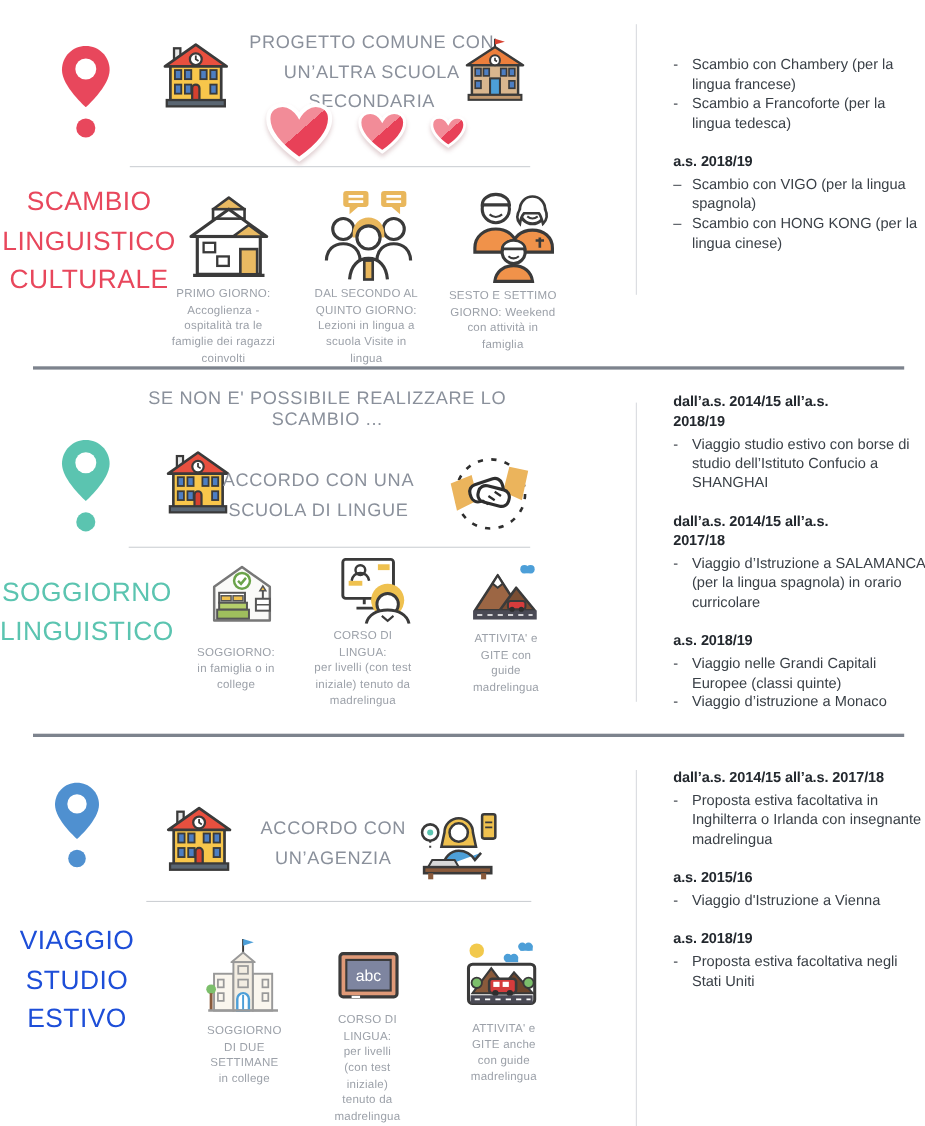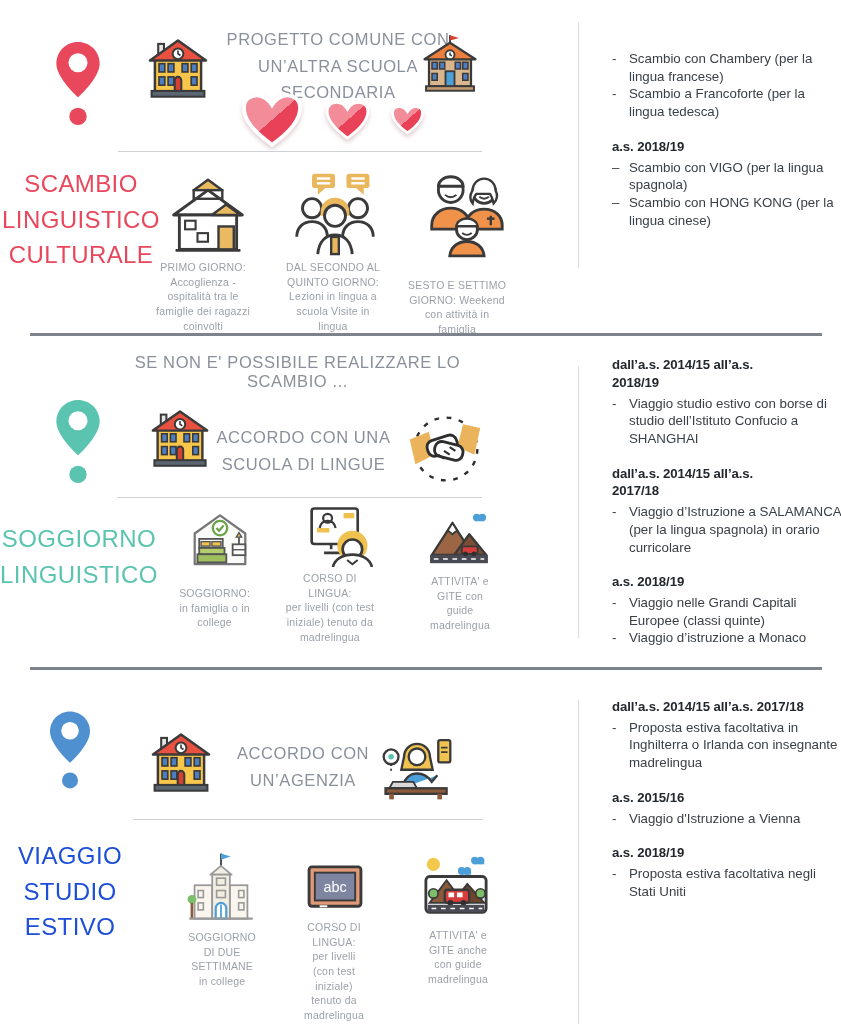--- a/index.html
+++ b/index.html
@@ -172,21 +172,21 @@
         <path d="M56 32q5 4 10 0" stroke="#3A3A3A" stroke-width="2" fill="none"></path>
         <path d="M42 62c0-10 8-17 19-17s19 7 19 17v4H42z" fill="#F0924A" stroke="#3A3A3A" stroke-width="3"></path>
         <line x1="68" y1="52" x2="68" y2="62" stroke="#3A3A3A" stroke-width="2.5"></line>
         <line x1="64" y1="55" x2="72" y2="55" stroke="#3A3A3A" stroke-width="2.5"></line>
         <circle cx="43" cy="66" r="11" fill="#fff" stroke="#3A3A3A" stroke-width="3"></circle>
         <path d="M32 63a11 8 0 0122 0z" fill="#fff" stroke="#3A3A3A" stroke-width="2.5"></path>
         <path d="M38 70q5 4 10 0" stroke="#3A3A3A" stroke-width="2" fill="none"></path>
         <path d="M25 94c1-9 8-15 18-15s17 6 18 15z" fill="#F0924A" stroke="#3A3A3A" stroke-width="3"></path>
       </svg>
     </span>
-    <div class="caption pl" style="margin-top:20px">SESTO E SETTIMO
+    <div class="caption pl" style="margin-top:4px">SESTO E SETTIMO
 GIORNO: Weekend
 con attività in
 famiglia</div>
   </div>
 
   <div class="abs tl" style="left:612px;top:50px">
     <div class="tl-group">
       <div class="tl-item">
         <span class="dash">-</span>
         <span>Scambio con Chambery (per la lingua francese)</span>
@@ -234,21 +234,21 @@
       <rect x="45" y="36" width="7" height="10" fill="#4D7EC2" stroke="#3A3A3A" stroke-width="2"></rect>
       <rect x="56" y="36" width="7" height="10" fill="#4D7EC2" stroke="#3A3A3A" stroke-width="2"></rect>
       <rect x="17" y="52" width="7" height="10" fill="#4D7EC2" stroke="#3A3A3A" stroke-width="2"></rect>
       <rect x="28" y="52" width="7" height="10" fill="#4D7EC2" stroke="#3A3A3A" stroke-width="2"></rect>
       <rect x="56" y="52" width="7" height="10" fill="#4D7EC2" stroke="#3A3A3A" stroke-width="2"></rect>
       <path d="M36 70v-14a4 4 0 018 0v14z" fill="#D6402F" stroke="#3A3A3A" stroke-width="2.5"></path>
       <rect x="8" y="69" width="64" height="7" fill="#5A6672" stroke="#3A3A3A" stroke-width="2.5"></rect>
     </svg>
   </span>
 
-  <div class="abs banner pl" style="left:216px;top:424px;width:175px">ACCORDO CON UNA
+  <div class="abs banner pl" style="left:202px;top:424px;width:175px">ACCORDO CON UNA
 SCUOLA DI LINGUE</div>
 
   <span class="abs" style="left:404px;top:412px">
     <svg width="80" height="74" viewBox="0 0 84 76">
       <circle cx="44" cy="38" r="33" fill="none" stroke="#2E2E2E" stroke-width="2.5" stroke-dasharray="5 8"></circle>
       <polygon points="6,28 26,20 32,44 12,54" fill="#EBB45C"></polygon>
       <polygon points="80,16 62,12 56,36 74,44" fill="#EBB45C"></polygon>
       <rect x="24" y="26" width="32" height="17" rx="7" transform="rotate(-18 40 34)" fill="#fff" stroke="#2E2E2E" stroke-width="3"></rect>
       <rect x="32" y="32" width="30" height="16" rx="7" transform="rotate(14 47 40)" fill="#fff" stroke="#2E2E2E" stroke-width="3"></rect>
       <path d="M36 44l6 4M42 40l6 4M48 36l6 4" stroke="#2E2E2E" stroke-width="2.2" fill="none"></path>

